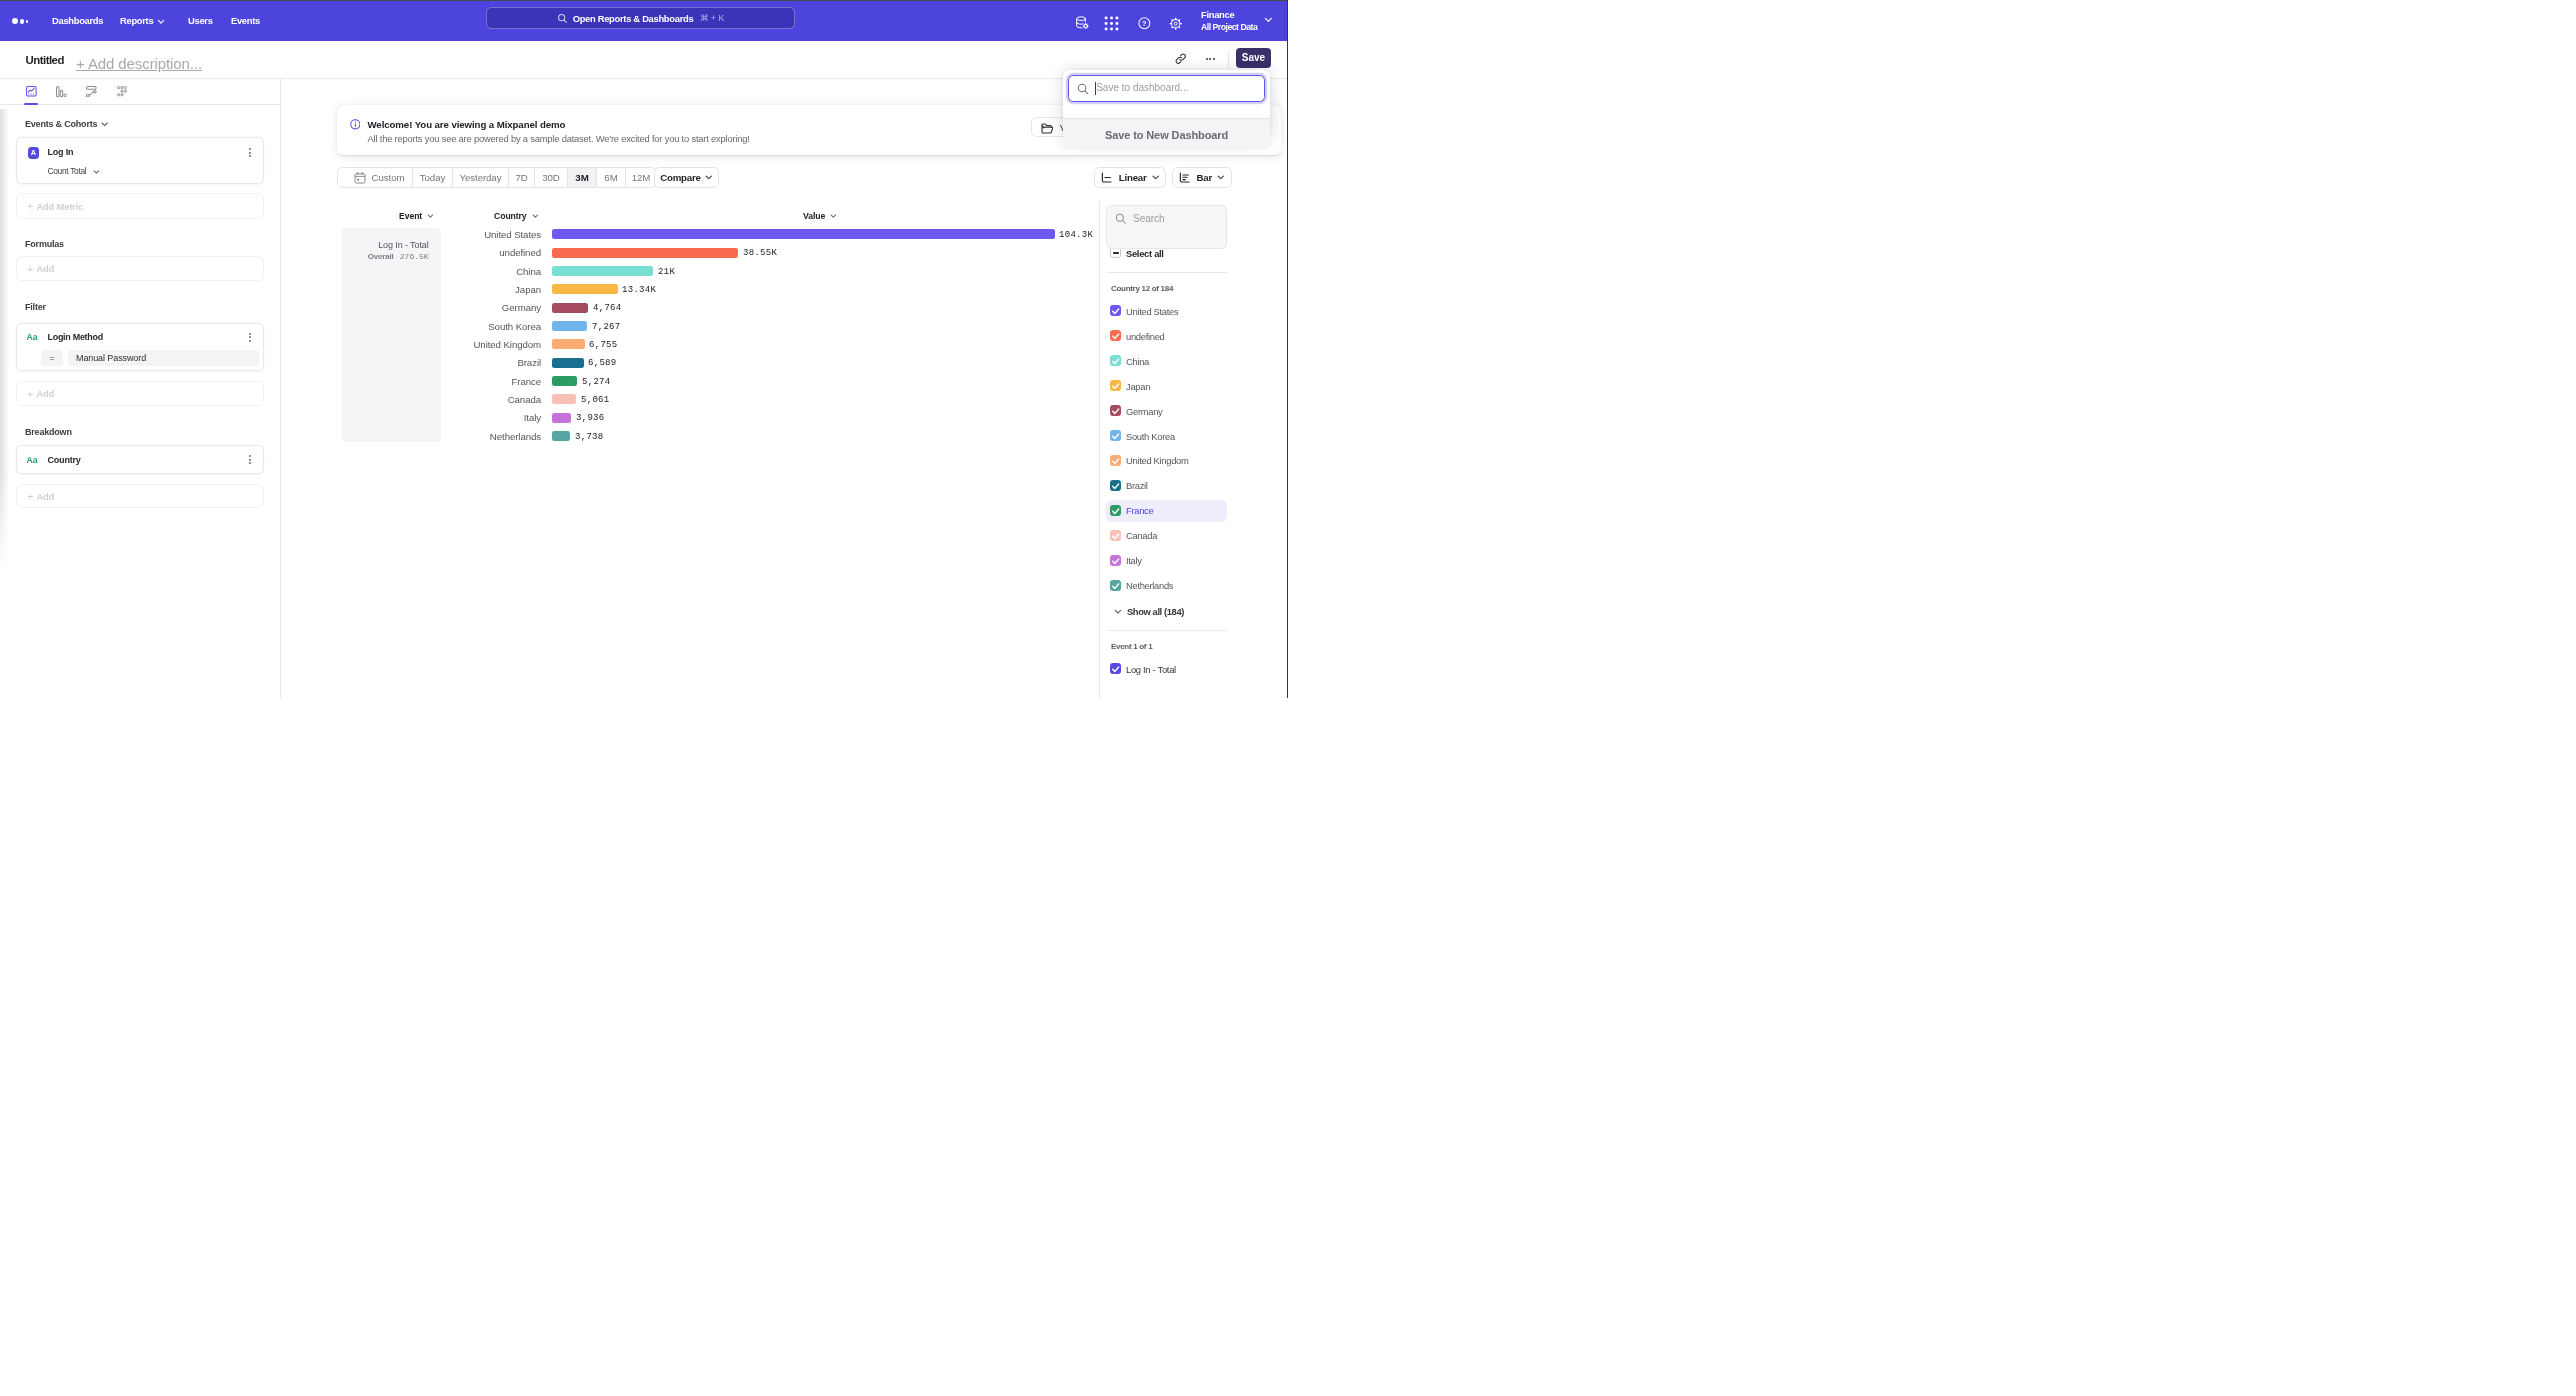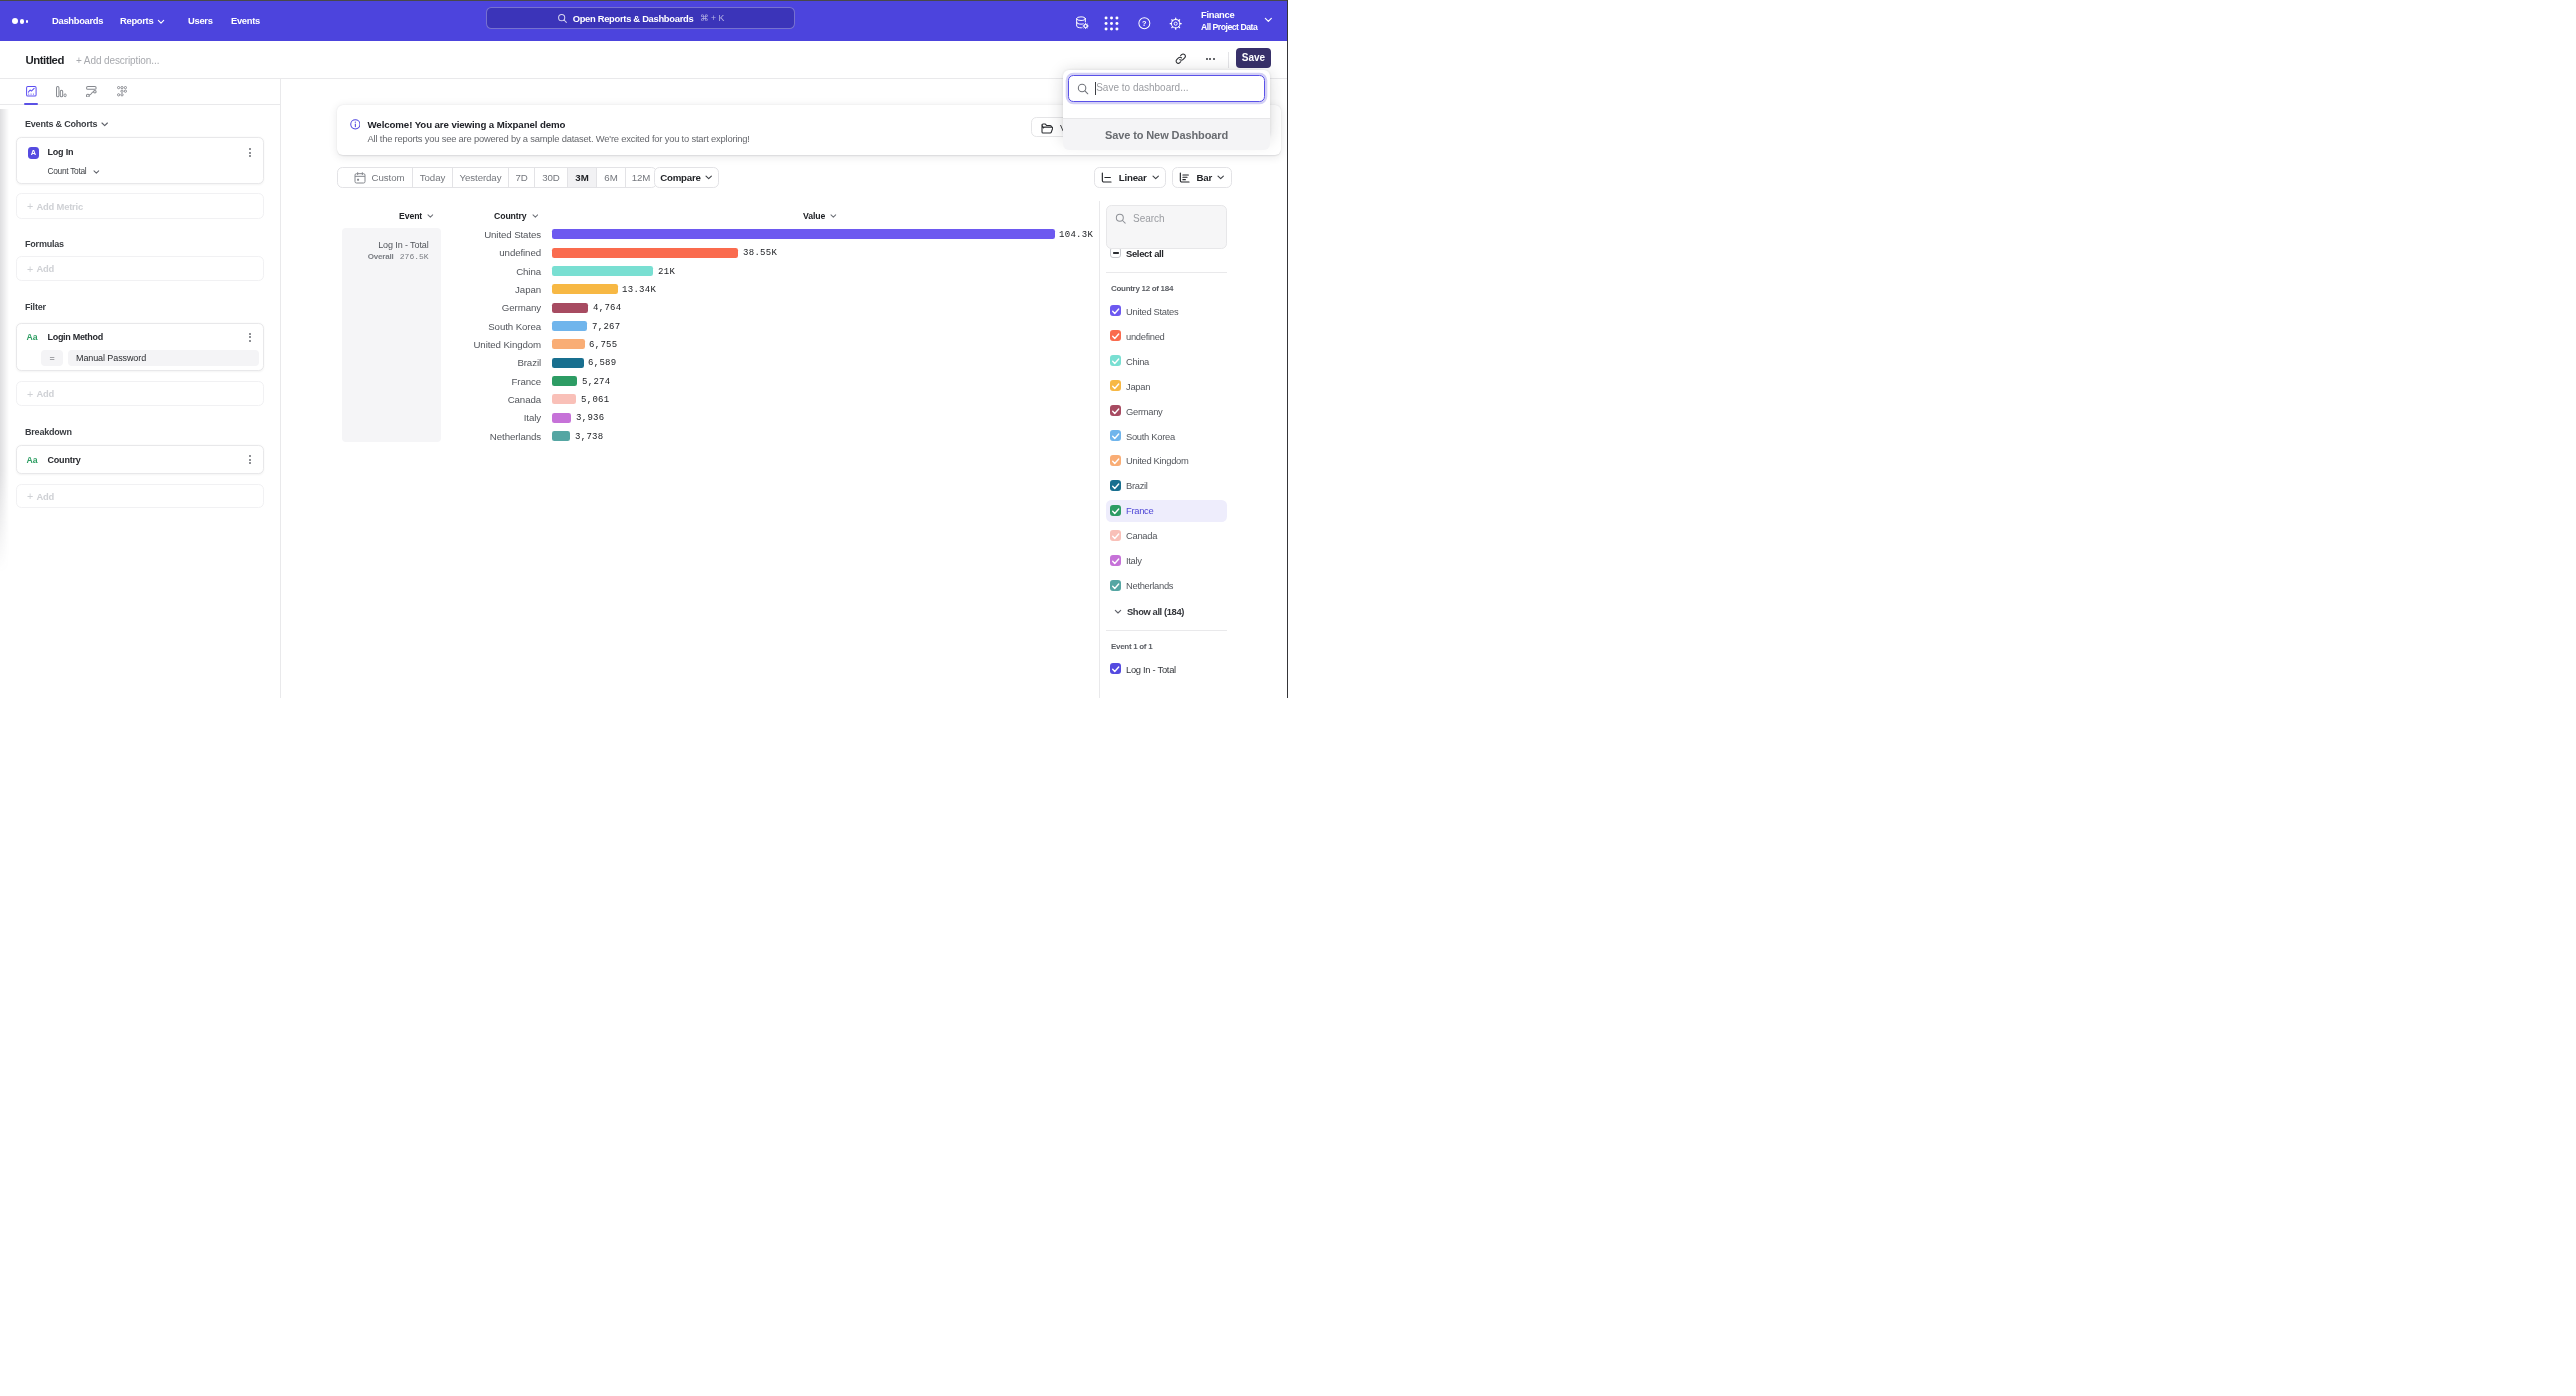--- a/index.html
+++ b/index.html
@@ -23,21 +23,21 @@
   .navpill .t1 { font-size:9.4px; font-weight:700; letter-spacing:-0.3px; margin:0 6.7px 0 5.4px;}
   .navpill .t2 { font-size:8.7px; color:rgba(255,255,255,0.62); font-weight:400;}
   .navicon { position:absolute; top:0; height:40px; display:flex; align-items:center; padding-top:4px; }
   #acct { position:absolute; left:1201px; top:0; height:40px; color:#fff; }
   #acct .l1 { font-size:9.4px; font-weight:700; letter-spacing:-0.3px; margin-top:8px;}
   #acct .l2 { font-size:8.7px; font-weight:700; letter-spacing:-0.5px; margin-top:1.3px;}
 
   
   #phead { position:absolute; left:0; top:41px; width:1288px; height:38px; background:#fff; border-bottom:0.7px solid #e9e9eb; }
   #phead .title { position:absolute; left:25.5px; top:12.7px; font-size:11.4px; font-weight:700; letter-spacing:-0.5px; color:#1f2125;}
-  #phead .desc { position:absolute; left:76px; top:14.4px; font-size:10px; letter-spacing:-0.1px; color:#a7a9ae; }
+  #phead .desc { position:absolute; left:76px; top:14.4px; font-size:15px; letter-spacing:-0.1px; color:#a7a9ae;text-decoration:underline; }
   #vline1 { position:absolute; left:1228px; top:10.7px; width:0.7px; height:16px; background:#e4e4e7; }
   #savebtn { position:absolute; left:1236px; top:6.7px; width:35px; height:20px; background:#38316a; border-radius:4px;
      color:#fff; font-size:10px; font-weight:600; text-align:center; line-height:20px; }
 
   
   #leftpanel { position:absolute; left:0; top:79px; width:281px; height:619px; background:#fff; border-right:0.7px solid #e9e9eb; }
   #tabbar { position:absolute; left:0; top:0; width:281px; height:26px; border-bottom:0.7px solid #e9e9eb; }
   #tabbar .underline { position:absolute; left:23.5px; top:24px; width:14.8px; height:2px; background:#5a51e5; border-radius:1.3px;}
   .sechead { position:absolute; font-size:9px; font-weight:700; letter-spacing:-0.2px; color:#3a3d42; }
   .card { position:absolute; left:16px; width:248px; background:#fff; border:0.7px solid #e8e8ea; border-radius:5.4px;

